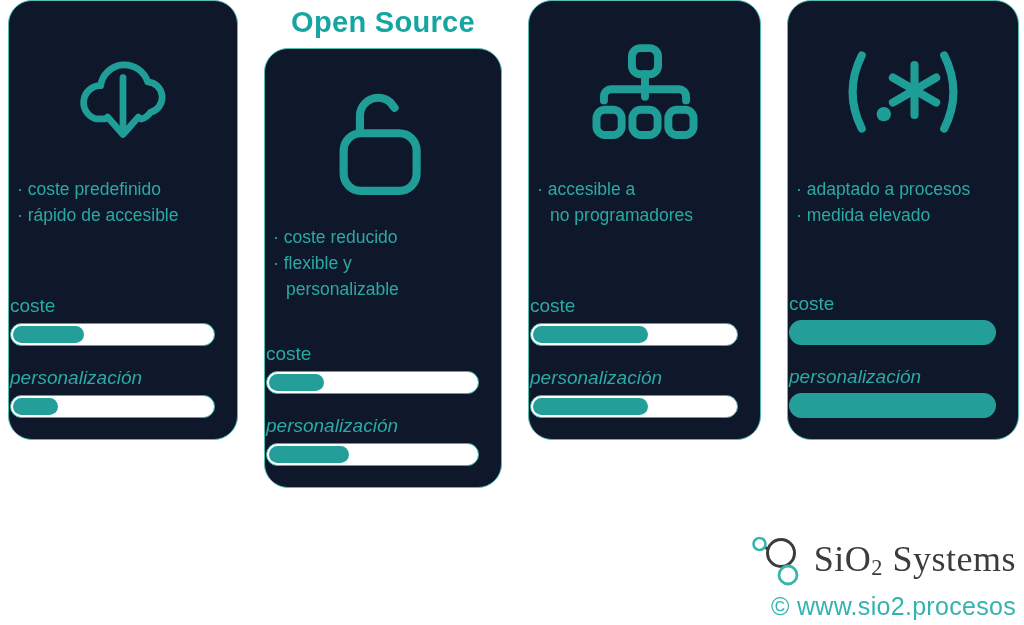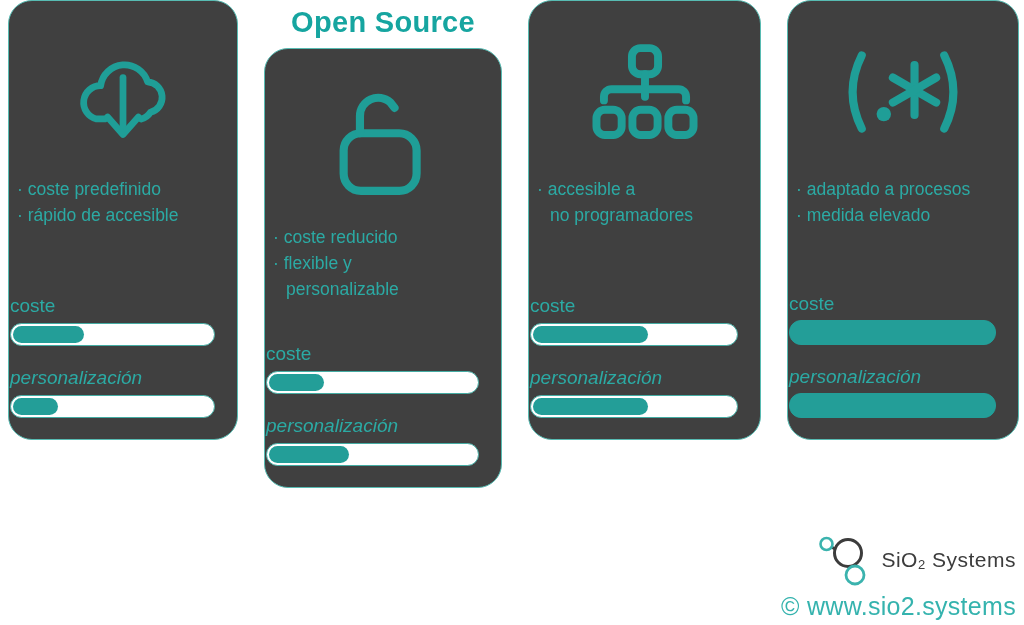--- a/index.html
+++ b/index.html
@@ -34,21 +34,21 @@
     text-align:center;
     height:48px;
     line-height:44px;
   }
   .card{
     height:440px;
     border:1.6px solid var(--card-border);
     border-radius:24px;
     position:relative;
     padding:0 17px;
-    background:#404040;
+    background:#0f172a;
   }
   .icon-box{
     height:118px;
     margin-top:32px;
     display:flex;
     align-items:center;
     justify-content:center;
     color:var(--icon);
   }
   .bullets{
@@ -100,24 +100,25 @@
     text-align:right;
   }
   .brand-row{
     display:flex;
     align-items:center;
     justify-content:flex-end;
     gap:6px;
   }
   .brand-text{
     color:var(--brand-text);
-    font-size:21px;
+    font-size:36px;
     letter-spacing:.5px;
     font-weight:400;
     white-space:pre;
+    font-family:Liberation Serif, serif;
   }
   .brand-text .sub{
     font-size:0.62em;
     vertical-align:-0.18em;
   }
   .site-url{
     color:var(--link);
     font-size:25px;
     margin-top:5px;
     letter-spacing:.3px;
@@ -248,14 +249,14 @@
       <svg width="58" height="54" viewBox="0 0 58 54" fill="none">
         <line x1="13.5" y1="13.5" x2="19" y2="16.5" stroke="#3c3c3c" stroke-width="3"></line>
         <line x1="34" y1="31" x2="36" y2="34" stroke="#3c3c3c" stroke-width="3"></line>
         <circle cx="9.5" cy="11" r="6" stroke="#3bb3ae" stroke-width="2.6" fill="#fff"></circle>
         <circle cx="31" cy="20" r="13.5" stroke="#3c3c3c" stroke-width="3" fill="#fff"></circle>
         <circle cx="38" cy="42" r="9" stroke="#3bb3ae" stroke-width="2.8" fill="#fff"></circle>
       </svg>
     </span>
     <div class="brand-text"><span>SiO</span><span class="sub">2</span><span> Systems</span></div>
   </div>
-  <div class="site-url">© www.sio2.systems</div>
+  <div class="site-url">© www.sio2.procesos</div>
 </footer>
 
 </body></html>

